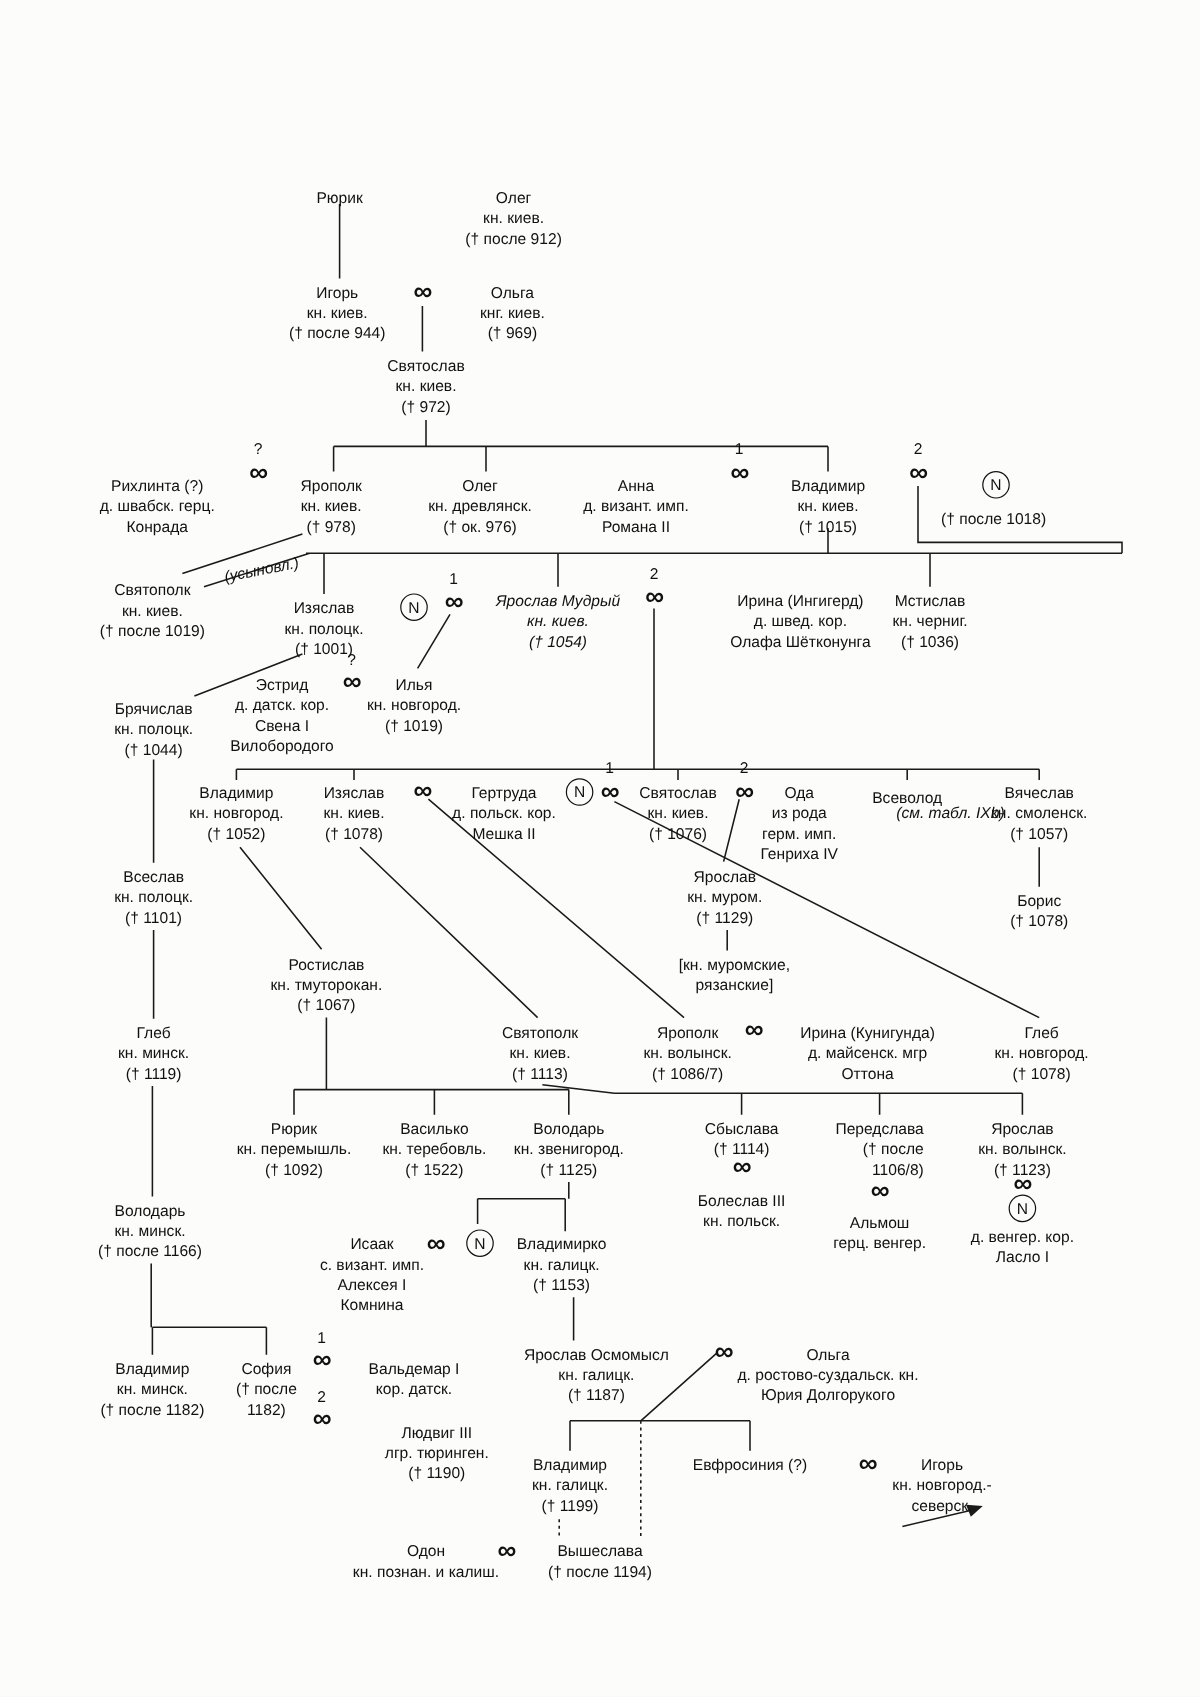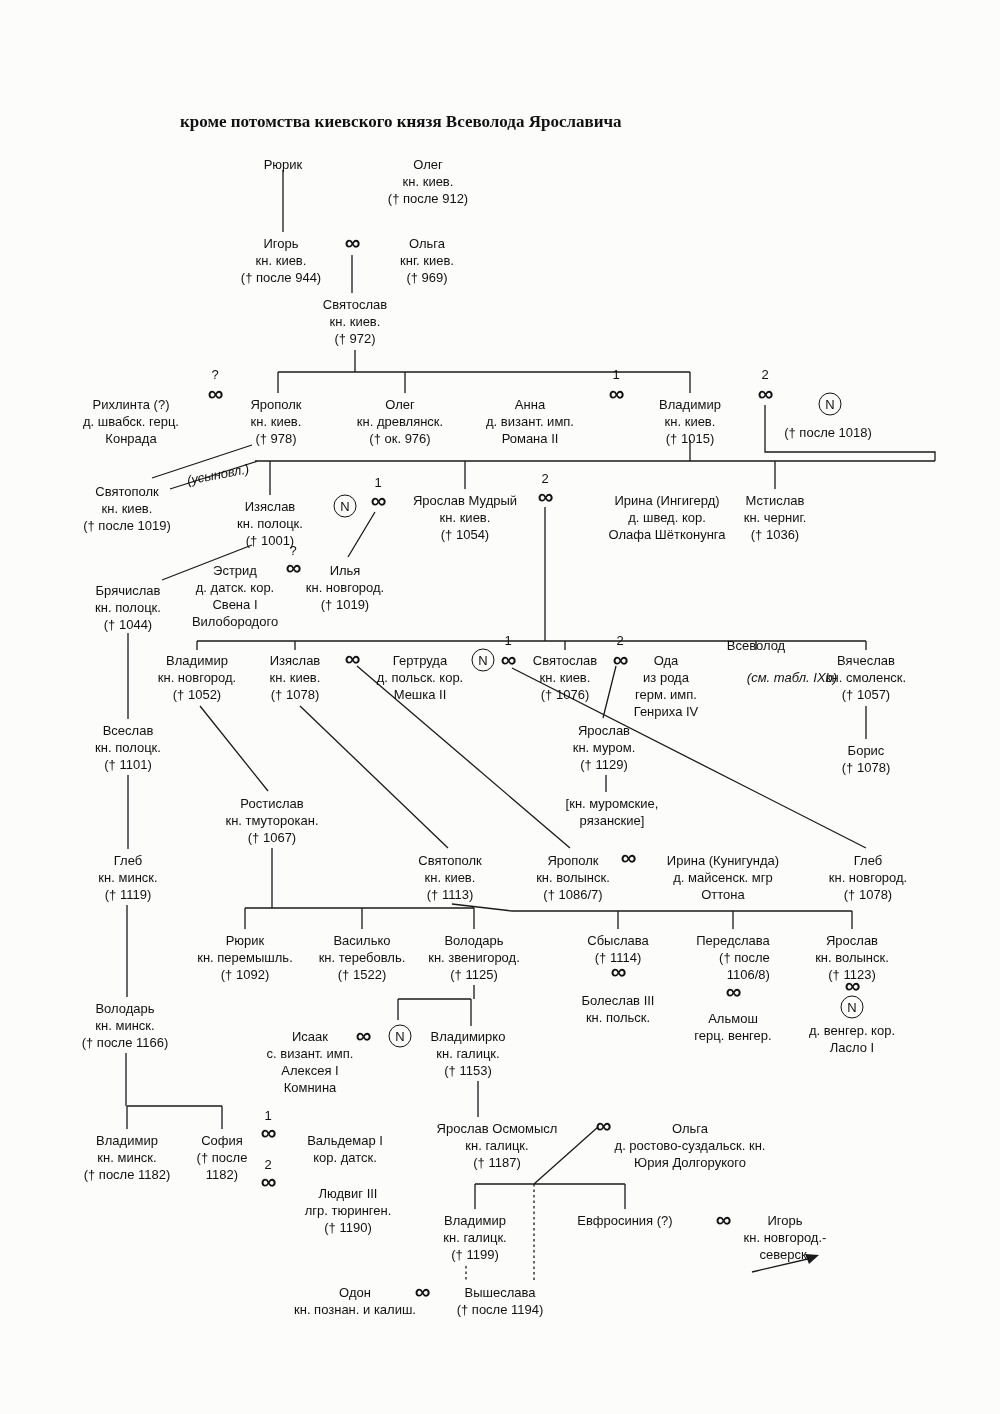--- a/index.html
+++ b/index.html
@@ -19,21 +19,20 @@
   .sym.num{font-size:13px;}
   .sym.q{font-size:13px;}
   .sym.ncircle{width:21px;height:21px;border:1.5px solid #111;border-radius:50%;
         display:flex;align-items:center;justify-content:center;font-size:13px;background:#fcfcfb;}
 </style>
 </head>
 <body style="background: rgb(233, 233, 231);">
 
 <div class="page">
 
-  <div class="sub">кроме потомства киевского князя Всеволода Ярославича</div>
 
   <svg class="wires" width="1000" height="1414" viewBox="0 0 1000 1414">
     <path fill="none" stroke="#1a1a1a" stroke-width="1.3" d="
       M283 170 V232
       M352 255 V293
       M355 350 V372 M278 372 H690 M278 372 V393 M405 372 V393 M690 372 V393
       M252 445 L152 478
       M690 440 V461 M255 461 H935
       M258 461 L170 489
       M270 461 V495 M465 461 V489 M775 461 V489
@@ -94,21 +93,21 @@
 кн. киев.
 († 1015)</div>
       <div class="node" style="left: 828px; top: 424px;">(† после 1018)</div>
       <div class="node" style="left: 127px; top: 483px;">Святополк
 кн. киев.
 († после 1019)</div>
       <div class="node rot" style="left: 218px; top: 466px;">(усыновл.)</div>
       <div class="node" style="left: 270px; top: 498px;">Изяслав
 кн. полоцк.
 († 1001)</div>
-      <div class="node" style="left: 465px; top: 492px;">Ярослав Мудрый
+      <div class="node" style="left: 465px; top: 492px; font-style: italic;">Ярослав Мудрый
 кн. киев.
 († 1054)</div>
       <div class="node" style="left: 667px; top: 492px;">Ирина (Ингигерд)
 д. швед. кор.
 Олафа Шётконунга</div>
       <div class="node" style="left: 775px; top: 492px;">Мстислав
 кн. черниг.
 († 1036)</div>
       <div class="node" style="left: 235px; top: 562px;">Эстрид
 д. датск. кор.
@@ -129,21 +128,21 @@
       <div class="node" style="left: 420px; top: 652px;">Гертруда
 д. польск. кор.
 Мешка II</div>
       <div class="node" style="left: 565px; top: 652px;">Святослав
 кн. киев.
 († 1076)</div>
       <div class="node" style="left: 666px; top: 652px;">Ода
 из рода
 герм. имп.
 Генриха IV</div>
-      <div class="node" style="left: 756px; top: 637px;">Всеволод</div>
+      <div class="node" style="left: 756px; top: 656px;">Всеволод</div>
       <div class="node italic" style="left: 792px; top: 669px;">(см. табл. IXb)</div>
       <div class="node" style="left: 866px; top: 652px;">Вячеслав
 кн. смоленск.
 († 1057)</div>
       <div class="node" style="left: 128px; top: 722px;">Всеслав
 кн. полоцк.
 († 1101)</div>
       <div class="node" style="left: 604px; top: 722px;">Ярослав
 кн. муром.
 († 1129)</div>
@@ -203,21 +202,21 @@
 кн. галицк.
 († 1153)</div>
       <div class="node" style="left: 127px; top: 1132px;">Владимир
 кн. минск.
 († после 1182)</div>
       <div class="node" style="left: 222px; top: 1132px;">София
 († после
 1182)</div>
       <div class="node" style="left: 345px; top: 1132px;">Вальдемар I
 кор. датск.</div>
-      <div class="node" style="left: 348px; top: 1185px;">Людвиг III
+      <div class="node" style="left: 364px; top: 1185px;">Людвиг III
 лгр. тюринген.
 († 1190)</div>
       <div class="node" style="left: 497px; top: 1120px; text-align: center;">Ярослав Осмомысл
 кн. галицк.
 († 1187)</div>
       <div class="node" style="left: 690px; top: 1120px;">Ольга
 д. ростово-суздальск. кн.
 Юрия Долгорукого</div>
       <div class="node" style="left: 475px; top: 1212px;">Владимир
 кн. галицк.

